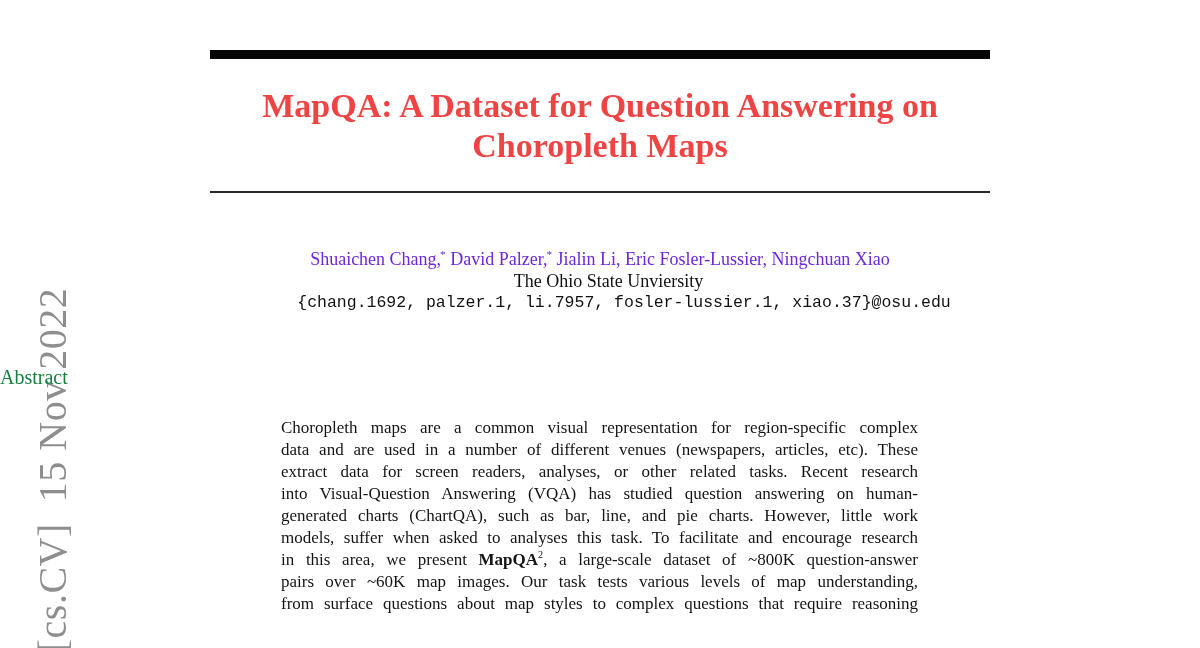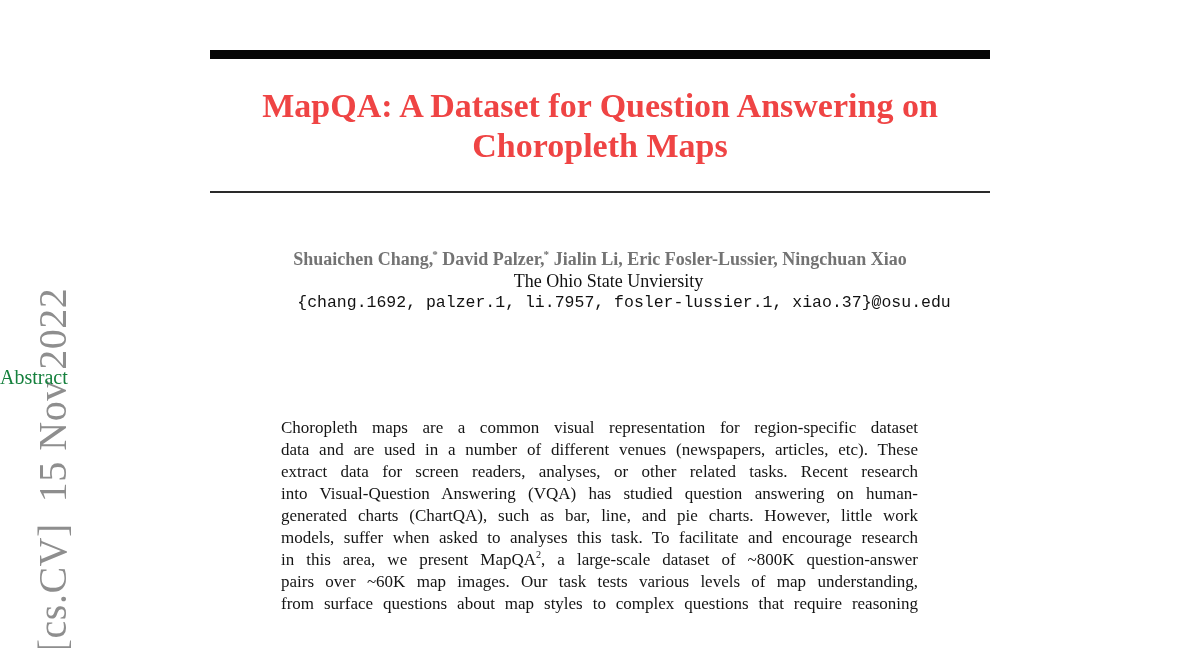--- a/index.html
+++ b/index.html
@@ -63,23 +63,23 @@
 
   .authors-block {
     position: absolute;
     left: 0;
     top: 248px;
     width: 1200px;
     text-align: center;
     line-height: 22px;
   }
   .author-line {
-    font-weight: bold;
+    font-weight: normal;
     font-size: 18px;
-    color: #737373;
+    color: #6d28d9;
   }
   .author-line sup {
     font-size: 62%;
     vertical-align: super;
     line-height: 0;
     margin-left: -1px;
   }
   .affiliation {
     font-size: 18px;
     padding-left: 17px;
@@ -110,21 +110,21 @@
     font-size: 17px;
     color: #141414;
   }
   .abs-line {
     height: 22px;
     line-height: 22px;
     text-align: justify;
     text-align-last: justify;
     overflow: hidden;
   }
-  .abs-line b { font-weight: normal; }
+  .abs-line b { font-weight: bold; }
   .abs-line sup {
     font-size: 60%;
     vertical-align: super;
     line-height: 0;
   }
 </style>
 </head>
 <body>
 
 <div class="page">
@@ -142,21 +142,21 @@
 
   <div class="authors-block">
     <div class="author-line"><span>Shuaichen Chang,</span><sup>*</sup><span> David Palzer,</span><sup>*</sup><span> Jialin Li, Eric Fosler-Lussier, Ningchuan Xiao</span></div>
     <div class="affiliation">The Ohio State Unviersity</div>
     <div class="emails">{chang.1692, palzer.1, li.7957, fosler-lussier.1, xiao.37}@osu.edu</div>
   </div>
 
   <div class="abstract-heading">Abstract</div>
 
   <div class="abstract-body">
-    <div class="abs-line">Choropleth maps are a common visual representation for region-specific dataset</div>
+    <div class="abs-line">Choropleth maps are a common visual representation for region-specific complex</div>
     <div class="abs-line">data and are used in a number of different venues (newspapers, articles, etc). These</div>
     <div class="abs-line">extract data for screen readers, analyses, or other related tasks. Recent research</div>
     <div class="abs-line">into Visual-Question Answering (VQA) has studied question answering on human-</div>
     <div class="abs-line">generated charts (ChartQA), such as bar, line, and pie charts. However, little work</div>
     <div class="abs-line">models, suffer when asked to analyses this task. To facilitate and encourage research</div>
     <div class="abs-line"><span>in this area, we present </span><b>MapQA</b><sup>2</sup><span>, a large-scale dataset of ~800K question-answer</span></div>
     <div class="abs-line">pairs over ~60K map images. Our task tests various levels of map understanding,</div>
     <div class="abs-line">from surface questions about map styles to complex questions that require reasoning</div>
   </div>
 

